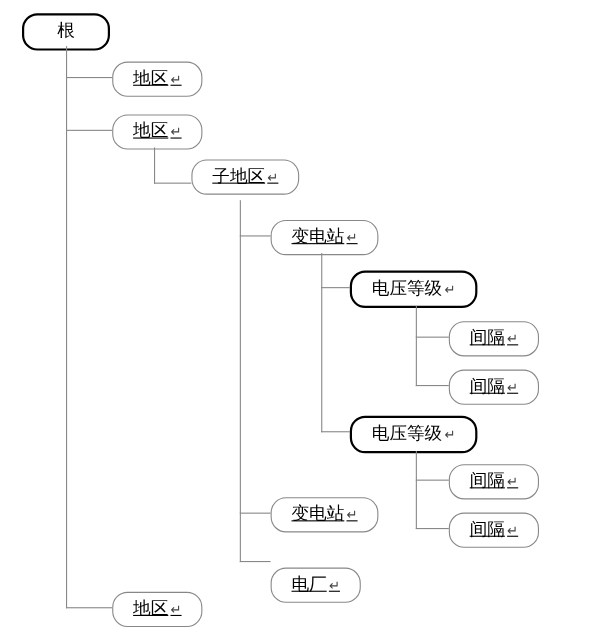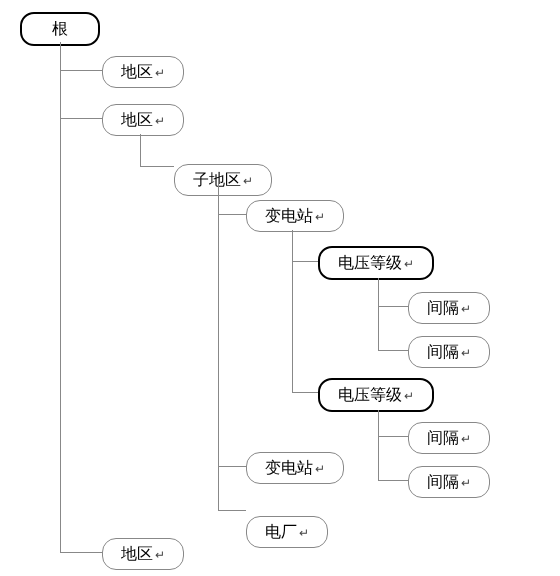--- a/index.html
+++ b/index.html
@@ -19,20 +19,21 @@
     background: #fff;
     white-space: nowrap;
     text-align: center;
     line-height: 1.4;
   }
   .thick {
     border: 2.5px solid #000;
   }
   .thin {
     border: 1.5px solid #888;
+    text-decoration: underline;
   }
   .hline {
     position: absolute;
     height: 0;
     border-top: 1.5px solid #888;
   }
   .vline {
     position: absolute;
     width: 0;
     border-left: 1.5px solid #888;
@@ -51,21 +52,21 @@
 </div>
 
 <div class="node thin" style="left:102px; top:56px;">
   <span>地区</span><span class="symbol" style="position:static; margin-left:2px;">↵</span>
 </div>
 
 <div class="node thin" style="left:102px; top:104px;">
   <span>地区</span><span class="symbol" style="position:static; margin-left:2px;">↵</span>
 </div>
 
-<div class="node thin" style="left:174px; top:164px;">
+<div class="node thin" style="left:174px; top:145px;">
   <span>子地区</span><span class="symbol" style="position:static; margin-left:2px;">↵</span>
 </div>
 
 <div class="node thin" style="left:246px; top:200px;">
   <span>变电站</span><span class="symbol" style="position:static; margin-left:2px;">↵</span>
 </div>
 
 <div class="node thick" style="left:318px; top:246px;">
   <span>电压等级</span><span class="symbol" style="position:static; margin-left:2px;">↵</span>
 </div>

